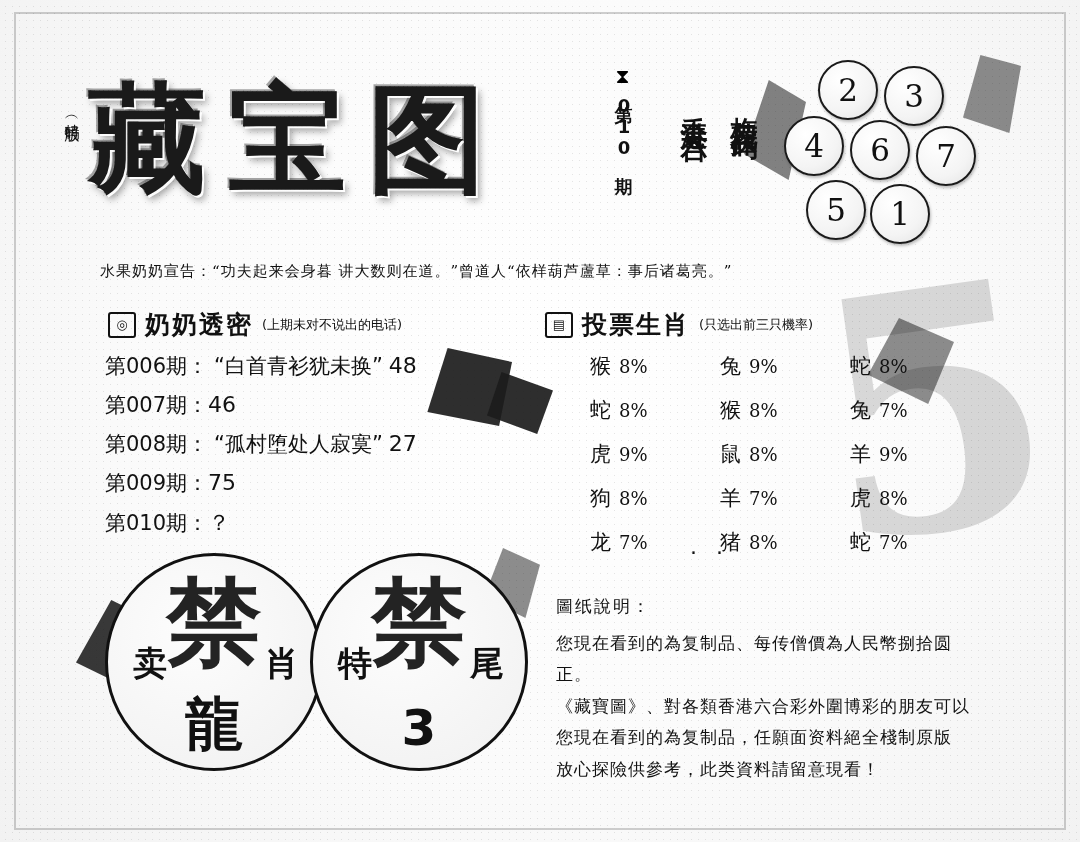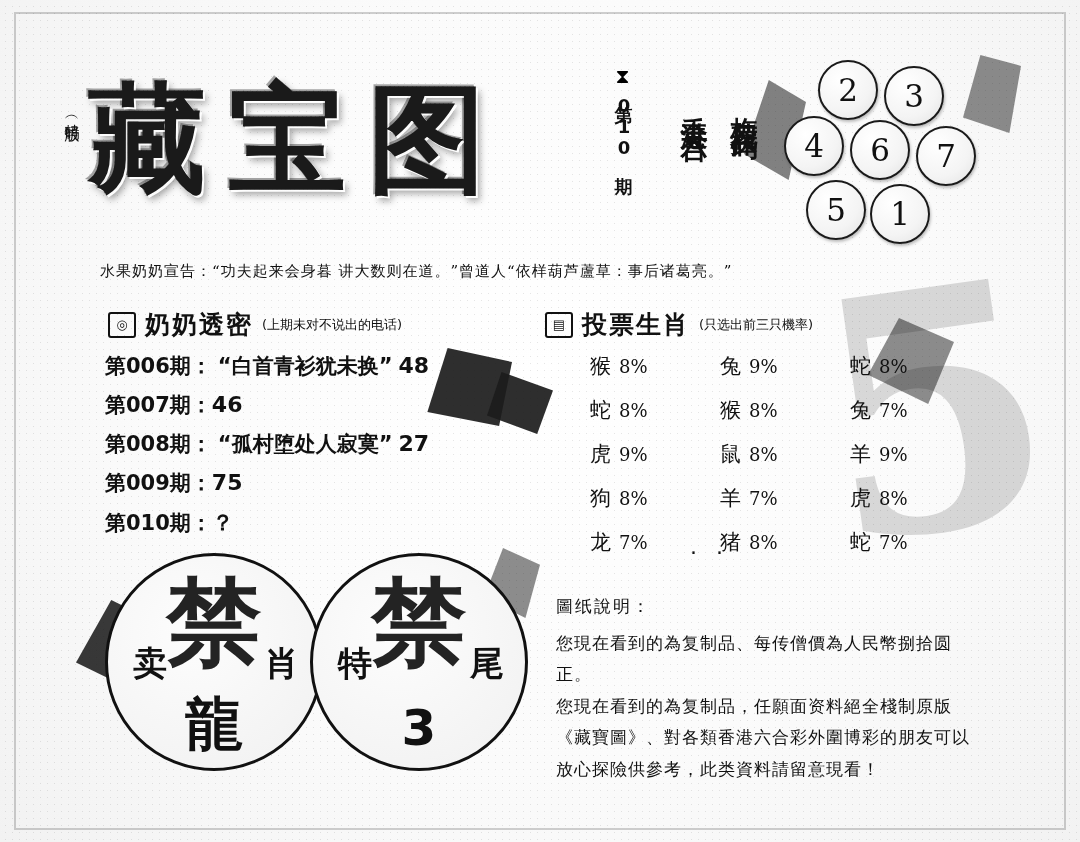--- a/index.html
+++ b/index.html
@@ -106,21 +106,21 @@
   
   #left-head{left:108px;top:308px;width:430px;display:flex;align-items:center;gap:9px;}
   .sec-icon{
     width:24px;height:22px;border:2px solid #111;border-radius:3px;
     display:flex;align-items:center;justify-content:center;font-size:13px;color:#111;
   }
   .sec-title{font-size:25px;font-weight:bold;color:#111;letter-spacing:2px;}
   .sec-note{font-size:13px;color:#111;letter-spacing:0;}
 
   #rows{left:105px;top:352px;width:420px;}
-  .row{display:flex;align-items:baseline;margin-bottom:11px;font-size:21px;color:#111;font-weight:bold;}
+  .row{display:flex;align-items:baseline;margin-bottom:11px;font-size:21px;color:#111;font-weight:normal;}
   .row .lbl{white-space:nowrap;}
   .row .phrase{margin:0 6px;white-space:nowrap;}
   .row .val{font-size:22px;}
 
   
   #right-head{left:545px;top:308px;width:440px;display:flex;align-items:center;gap:9px;}
   #zodiac{left:590px;top:352px;width:390px;}
   .zrow{display:flex;margin-bottom:16px;font-size:20px;color:#111;
     font-family:"DejaVu Serif","Liberation Serif",serif;}
   .zcell{width:130px;display:flex;align-items:baseline;gap:8px;}
@@ -356,17 +356,17 @@
         <div class="ov-left">特</div>
         <div class="ov-right">尾</div>
         <div class="ov-bottom small">3</div>
       </div>
     </div>
   </div>
 
   <div class="layer" id="note">
     <div class="nt-title">圖纸說明：</div>
     <div class="nt-line">您現在看到的為复制品、每传僧價為人民幣捌拾圆正。</div>
+    <div class="nt-line">《藏寶圖》、對各類香港六合彩外圍博彩的朋友可以</div>
     <div class="nt-line">您現在看到的為复制品，任願面资料絕全棧制原版</div>
-    <div class="nt-line">《藏寶圖》、對各類香港六合彩外圍博彩的朋友可以</div>
     <div class="nt-line">放心探險供參考，此类資料請留意現看！</div>
   </div>
 </div>
 
 </body></html>

